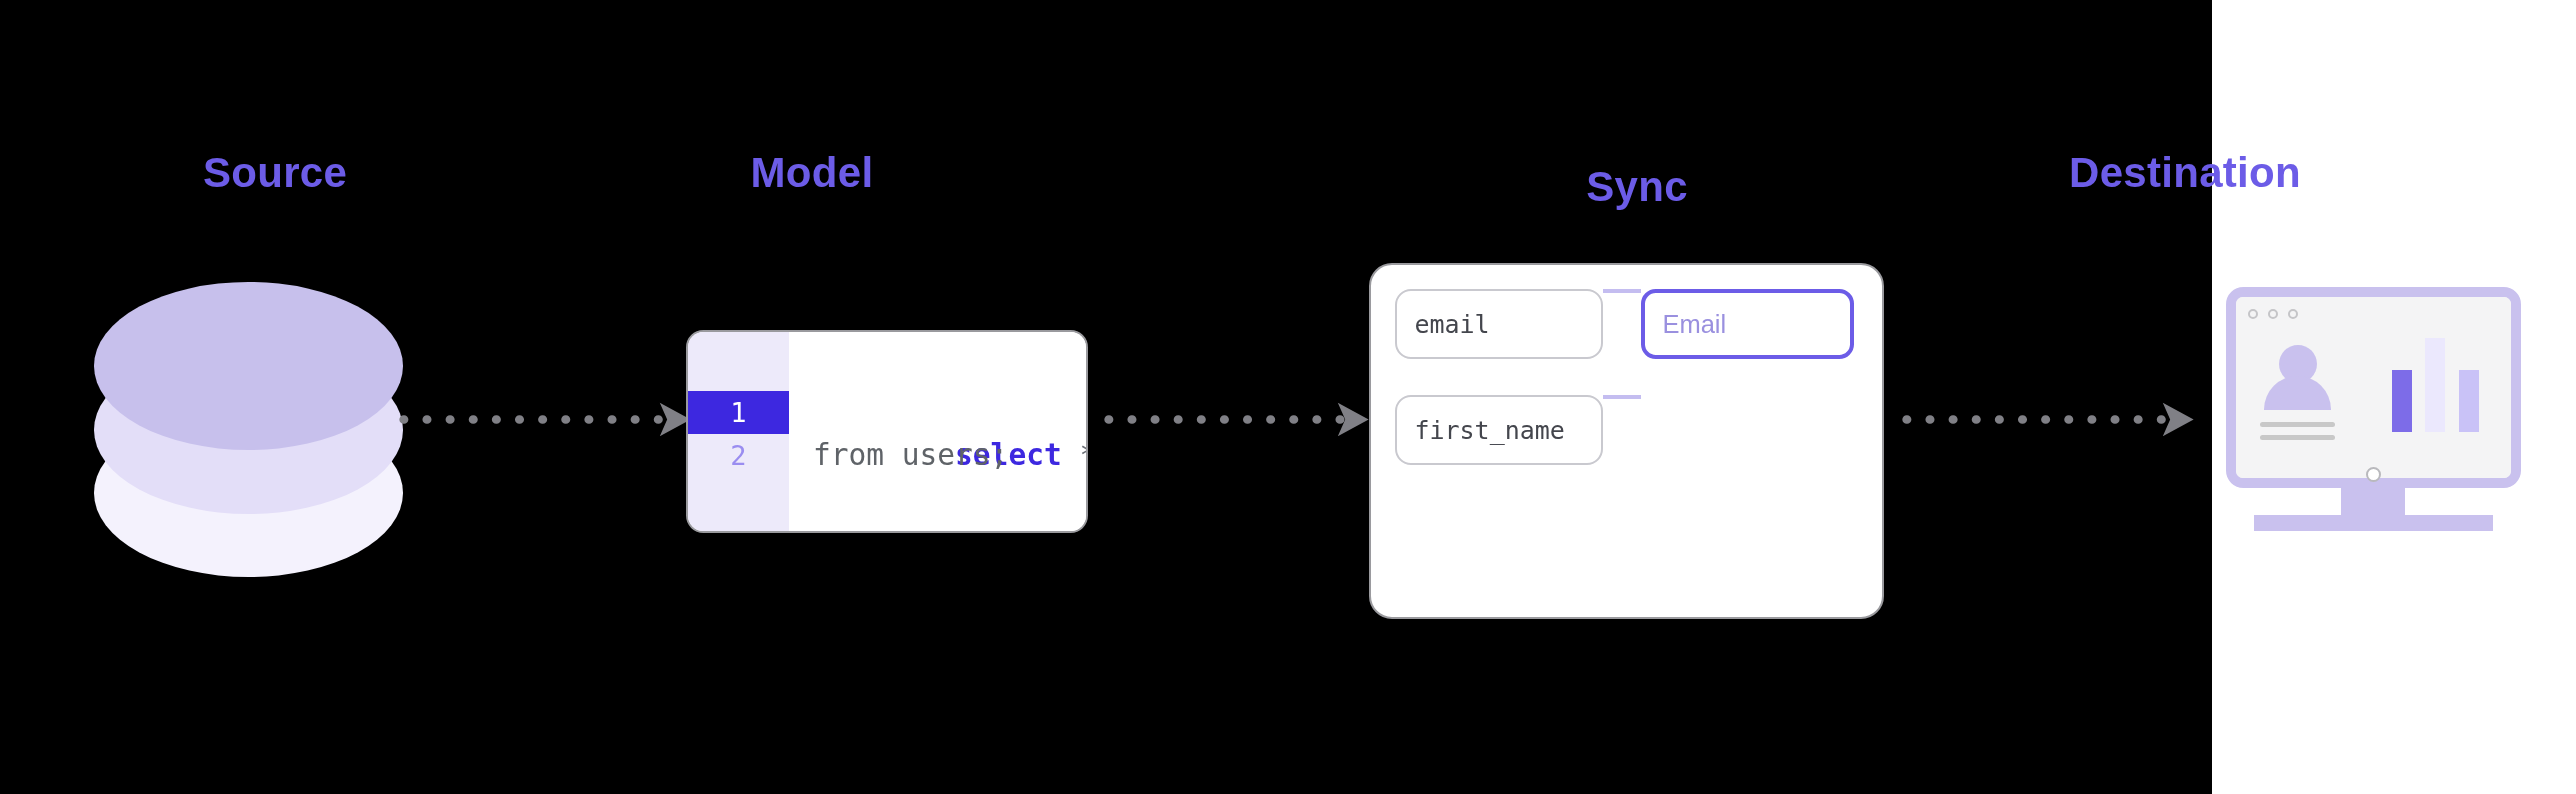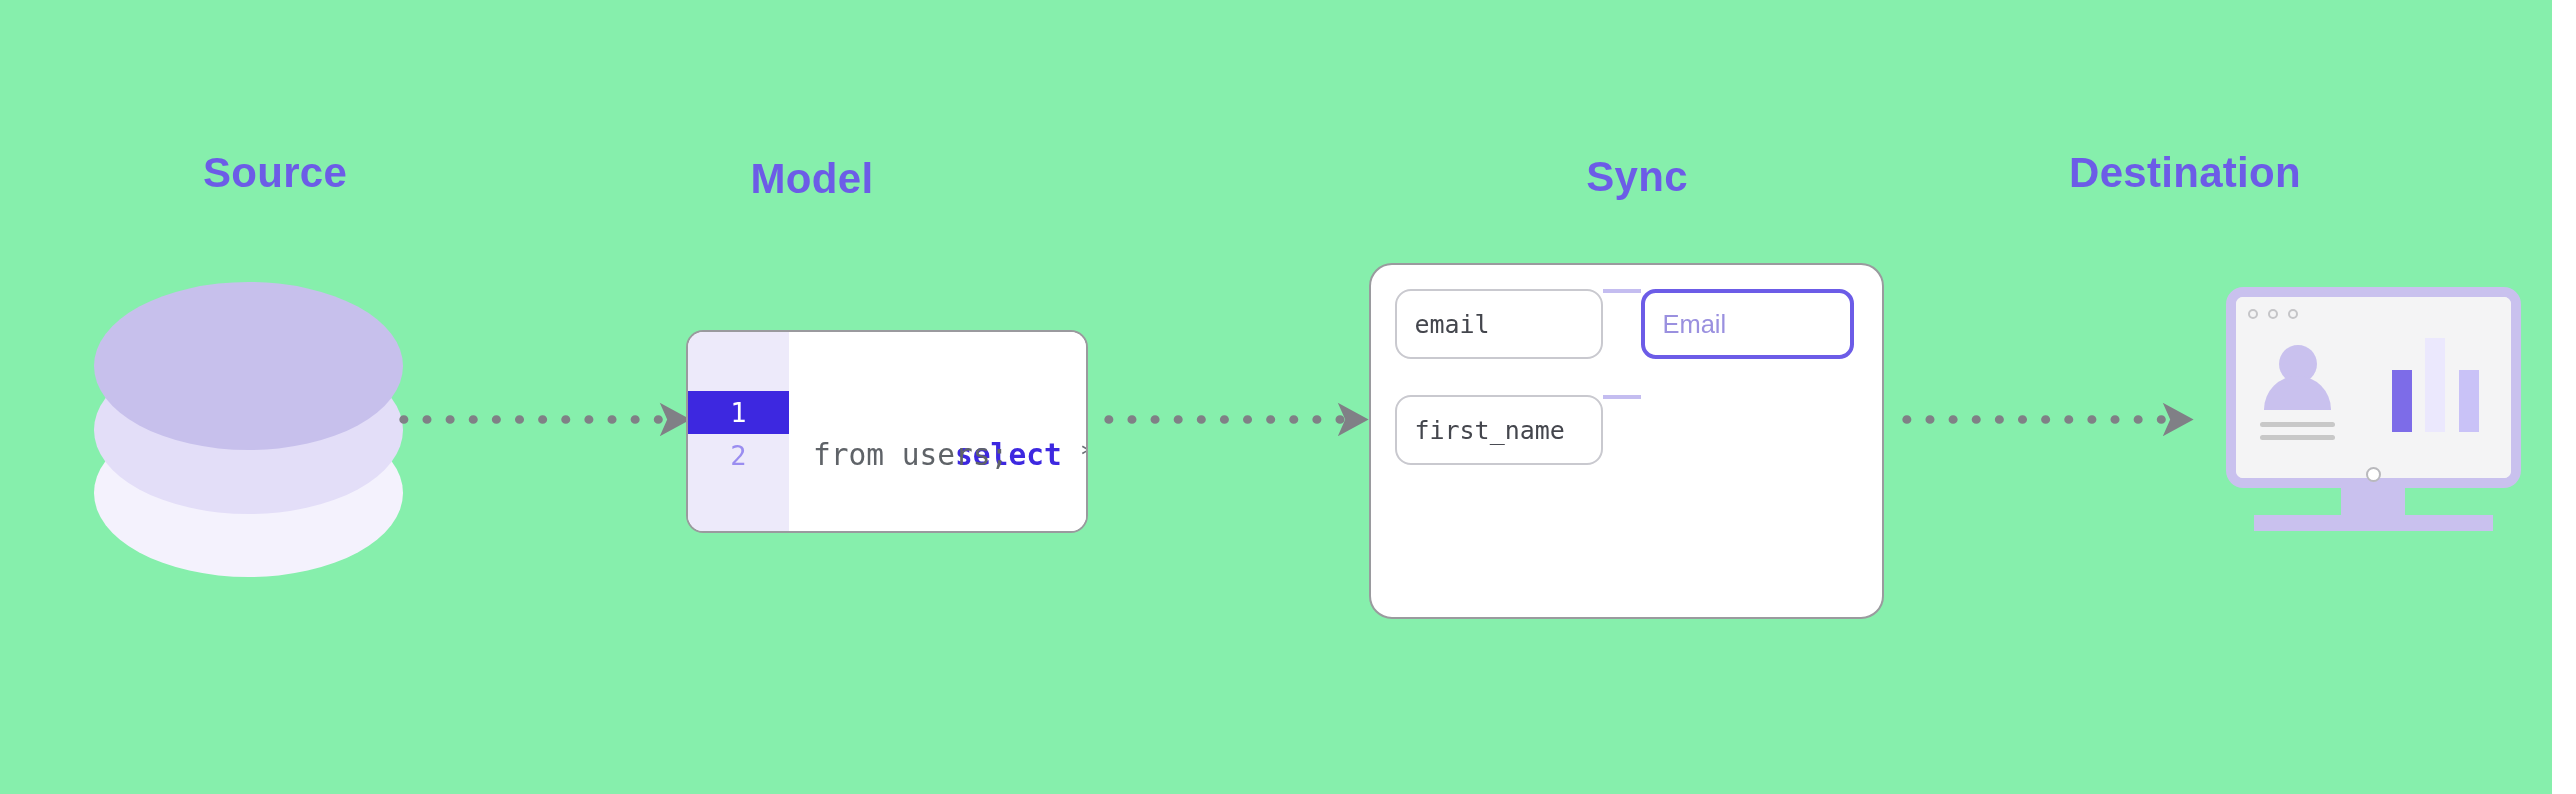--- a/index.html
+++ b/index.html
@@ -9,40 +9,40 @@
     background: #ffffff;
   }
   body {
     width: 2576px;
     height: 794px;
     font-family: "Liberation Sans", sans-serif;
     overflow: hidden;
   }
   #stage {
     position: relative;
-    width: 2552px;
+    width: 2212px;
     height: 794px;
-    background: #86efac;
+    background: #000000;
   }
 
   
   .stage-title {
     position: absolute;
     text-align: center;
     font-family: "Liberation Sans", sans-serif;
     font-weight: bold;
     font-size: 42px;
     letter-spacing: 0.3px;
     color: #6C5CE7;
     white-space: nowrap;
     user-select: none;
   }
   #title-source      { left: 40px;   top: 149px;  width: 470px; }
-  #title-model       { left: 577px;  top: 155px;  width: 470px; }
-  #title-sync        { left: 1402px; top: 153px;  width: 470px; }
+  #title-model       { left: 577px;  top: 149px;  width: 470px; }
+  #title-sync        { left: 1402px; top: 163px;  width: 470px; }
   #title-destination { left: 1950px; top: 149px;  width: 470px; }
 
   
   .connector { position: absolute; height: 47px; }
   .connector svg { display: block; overflow: visible; }
 
   
   #source-db {
     position: absolute;
     left: 94px;

